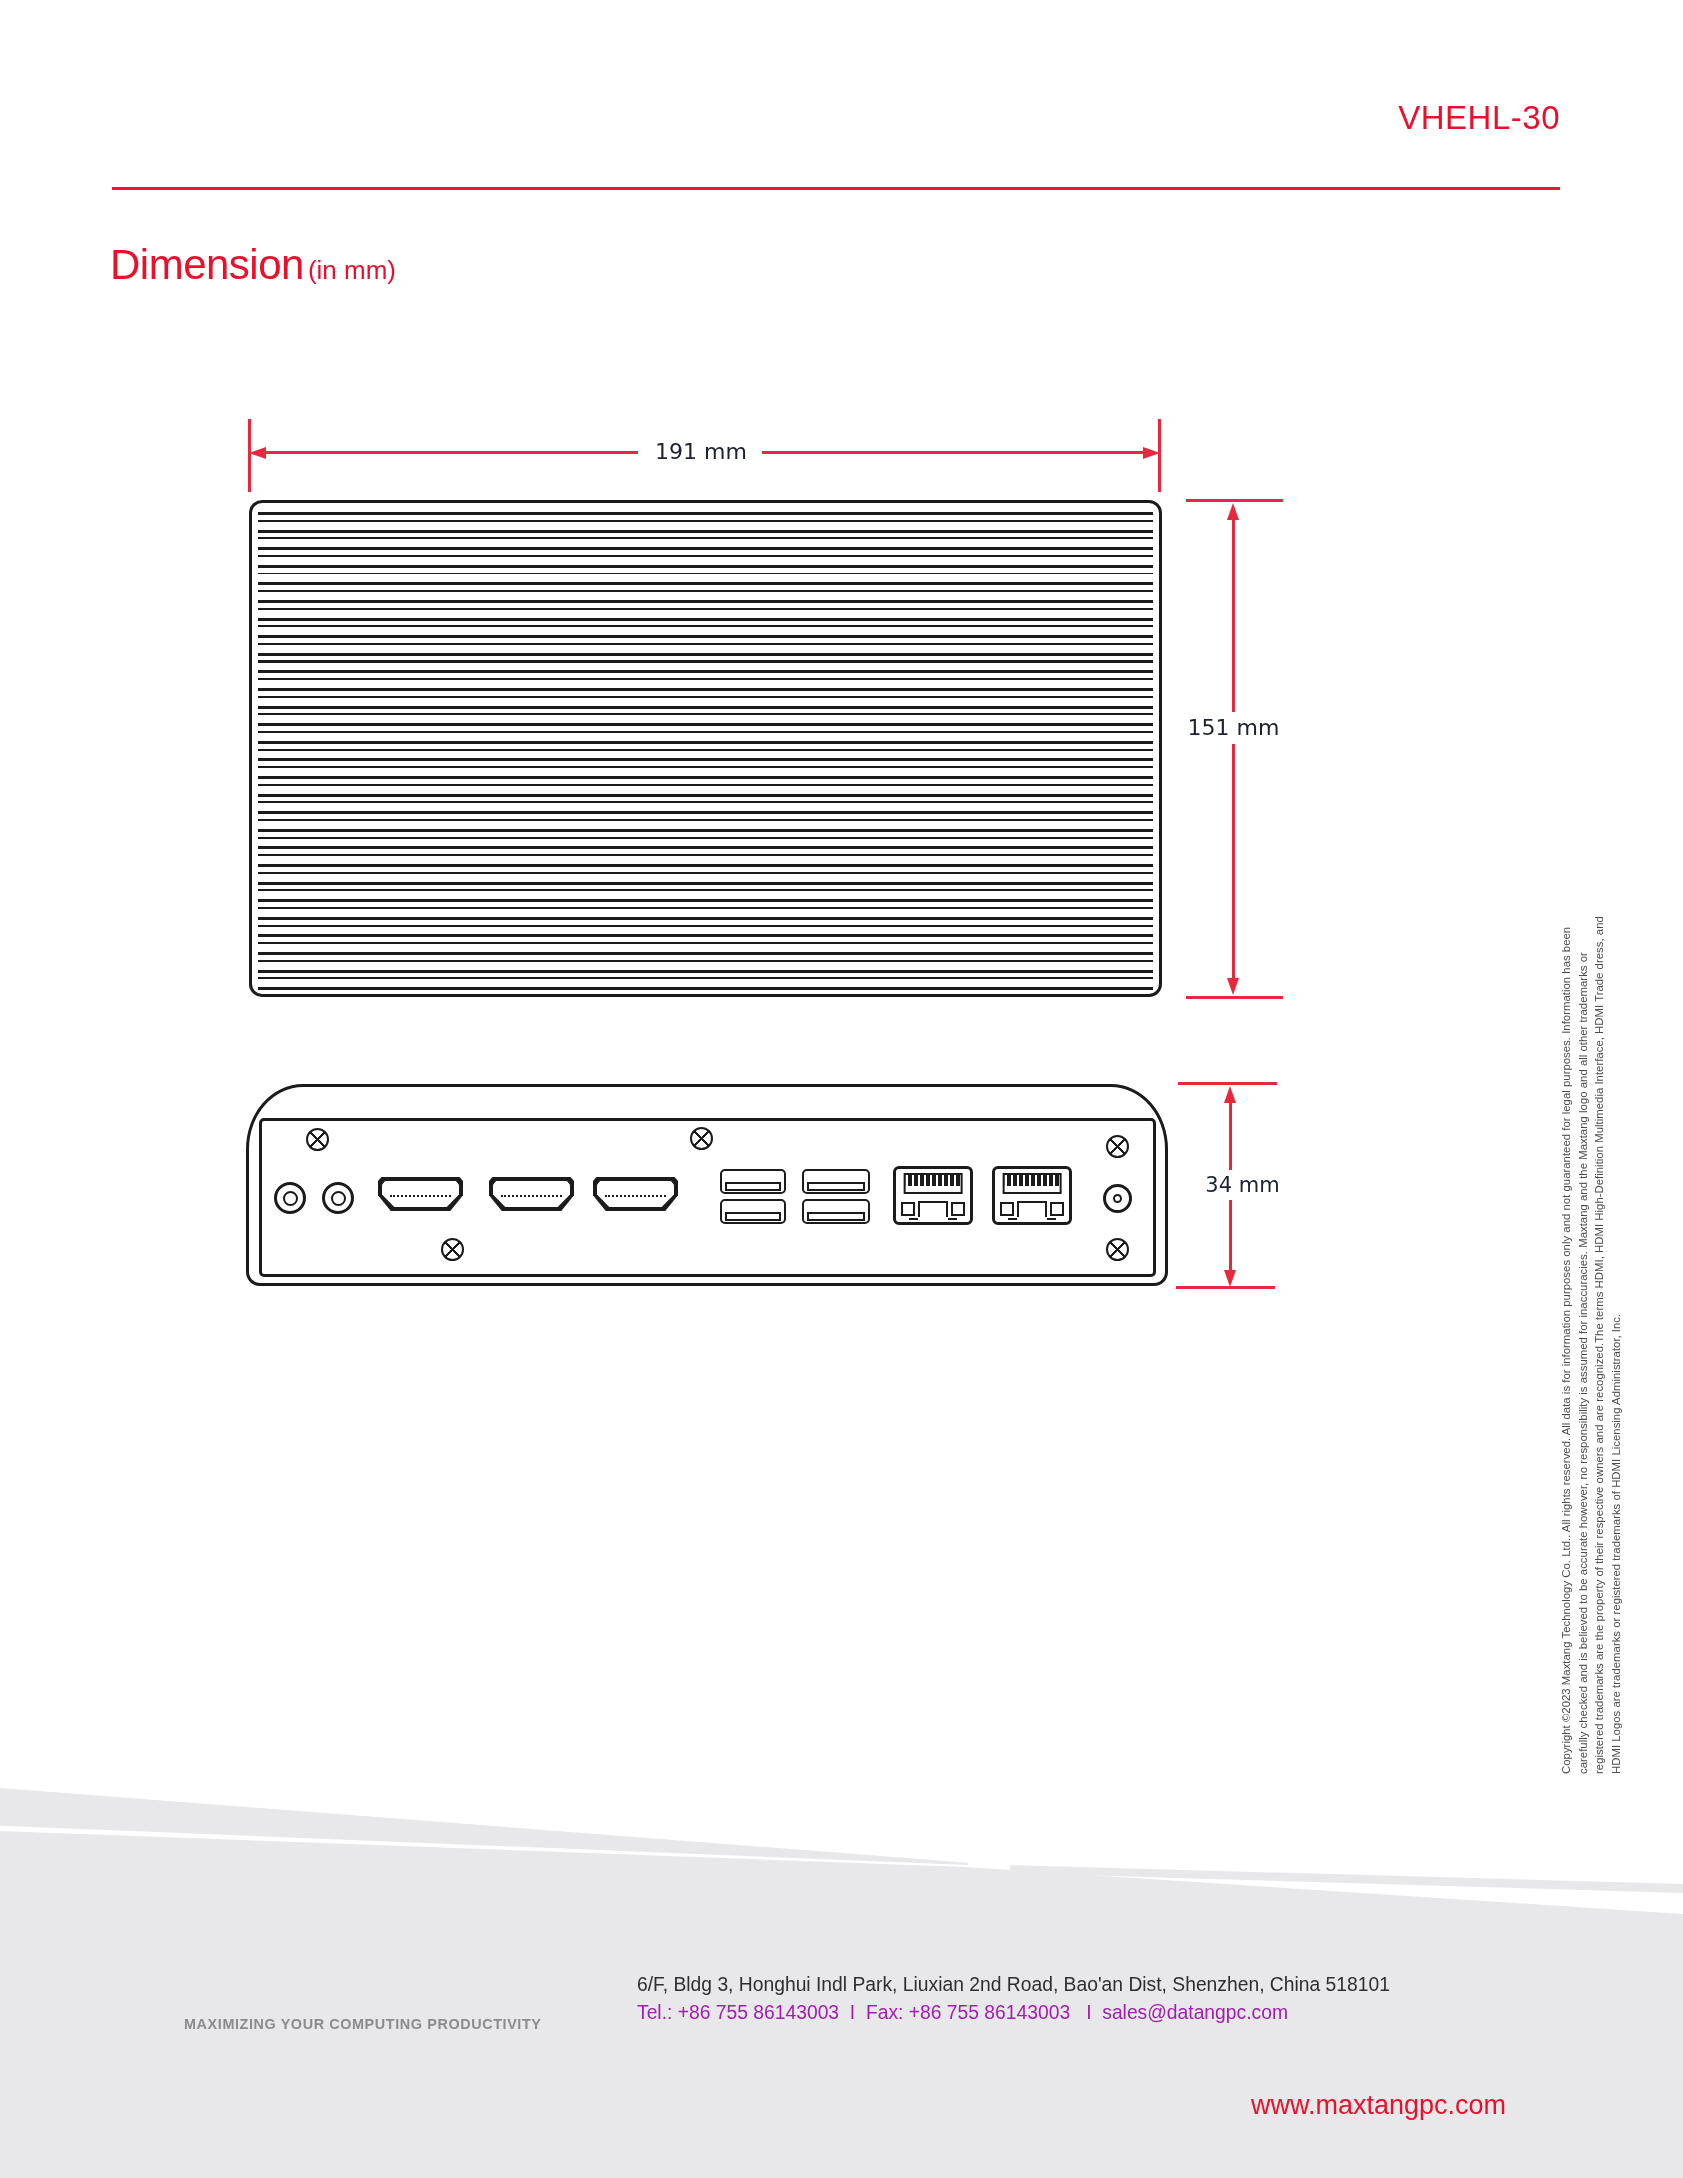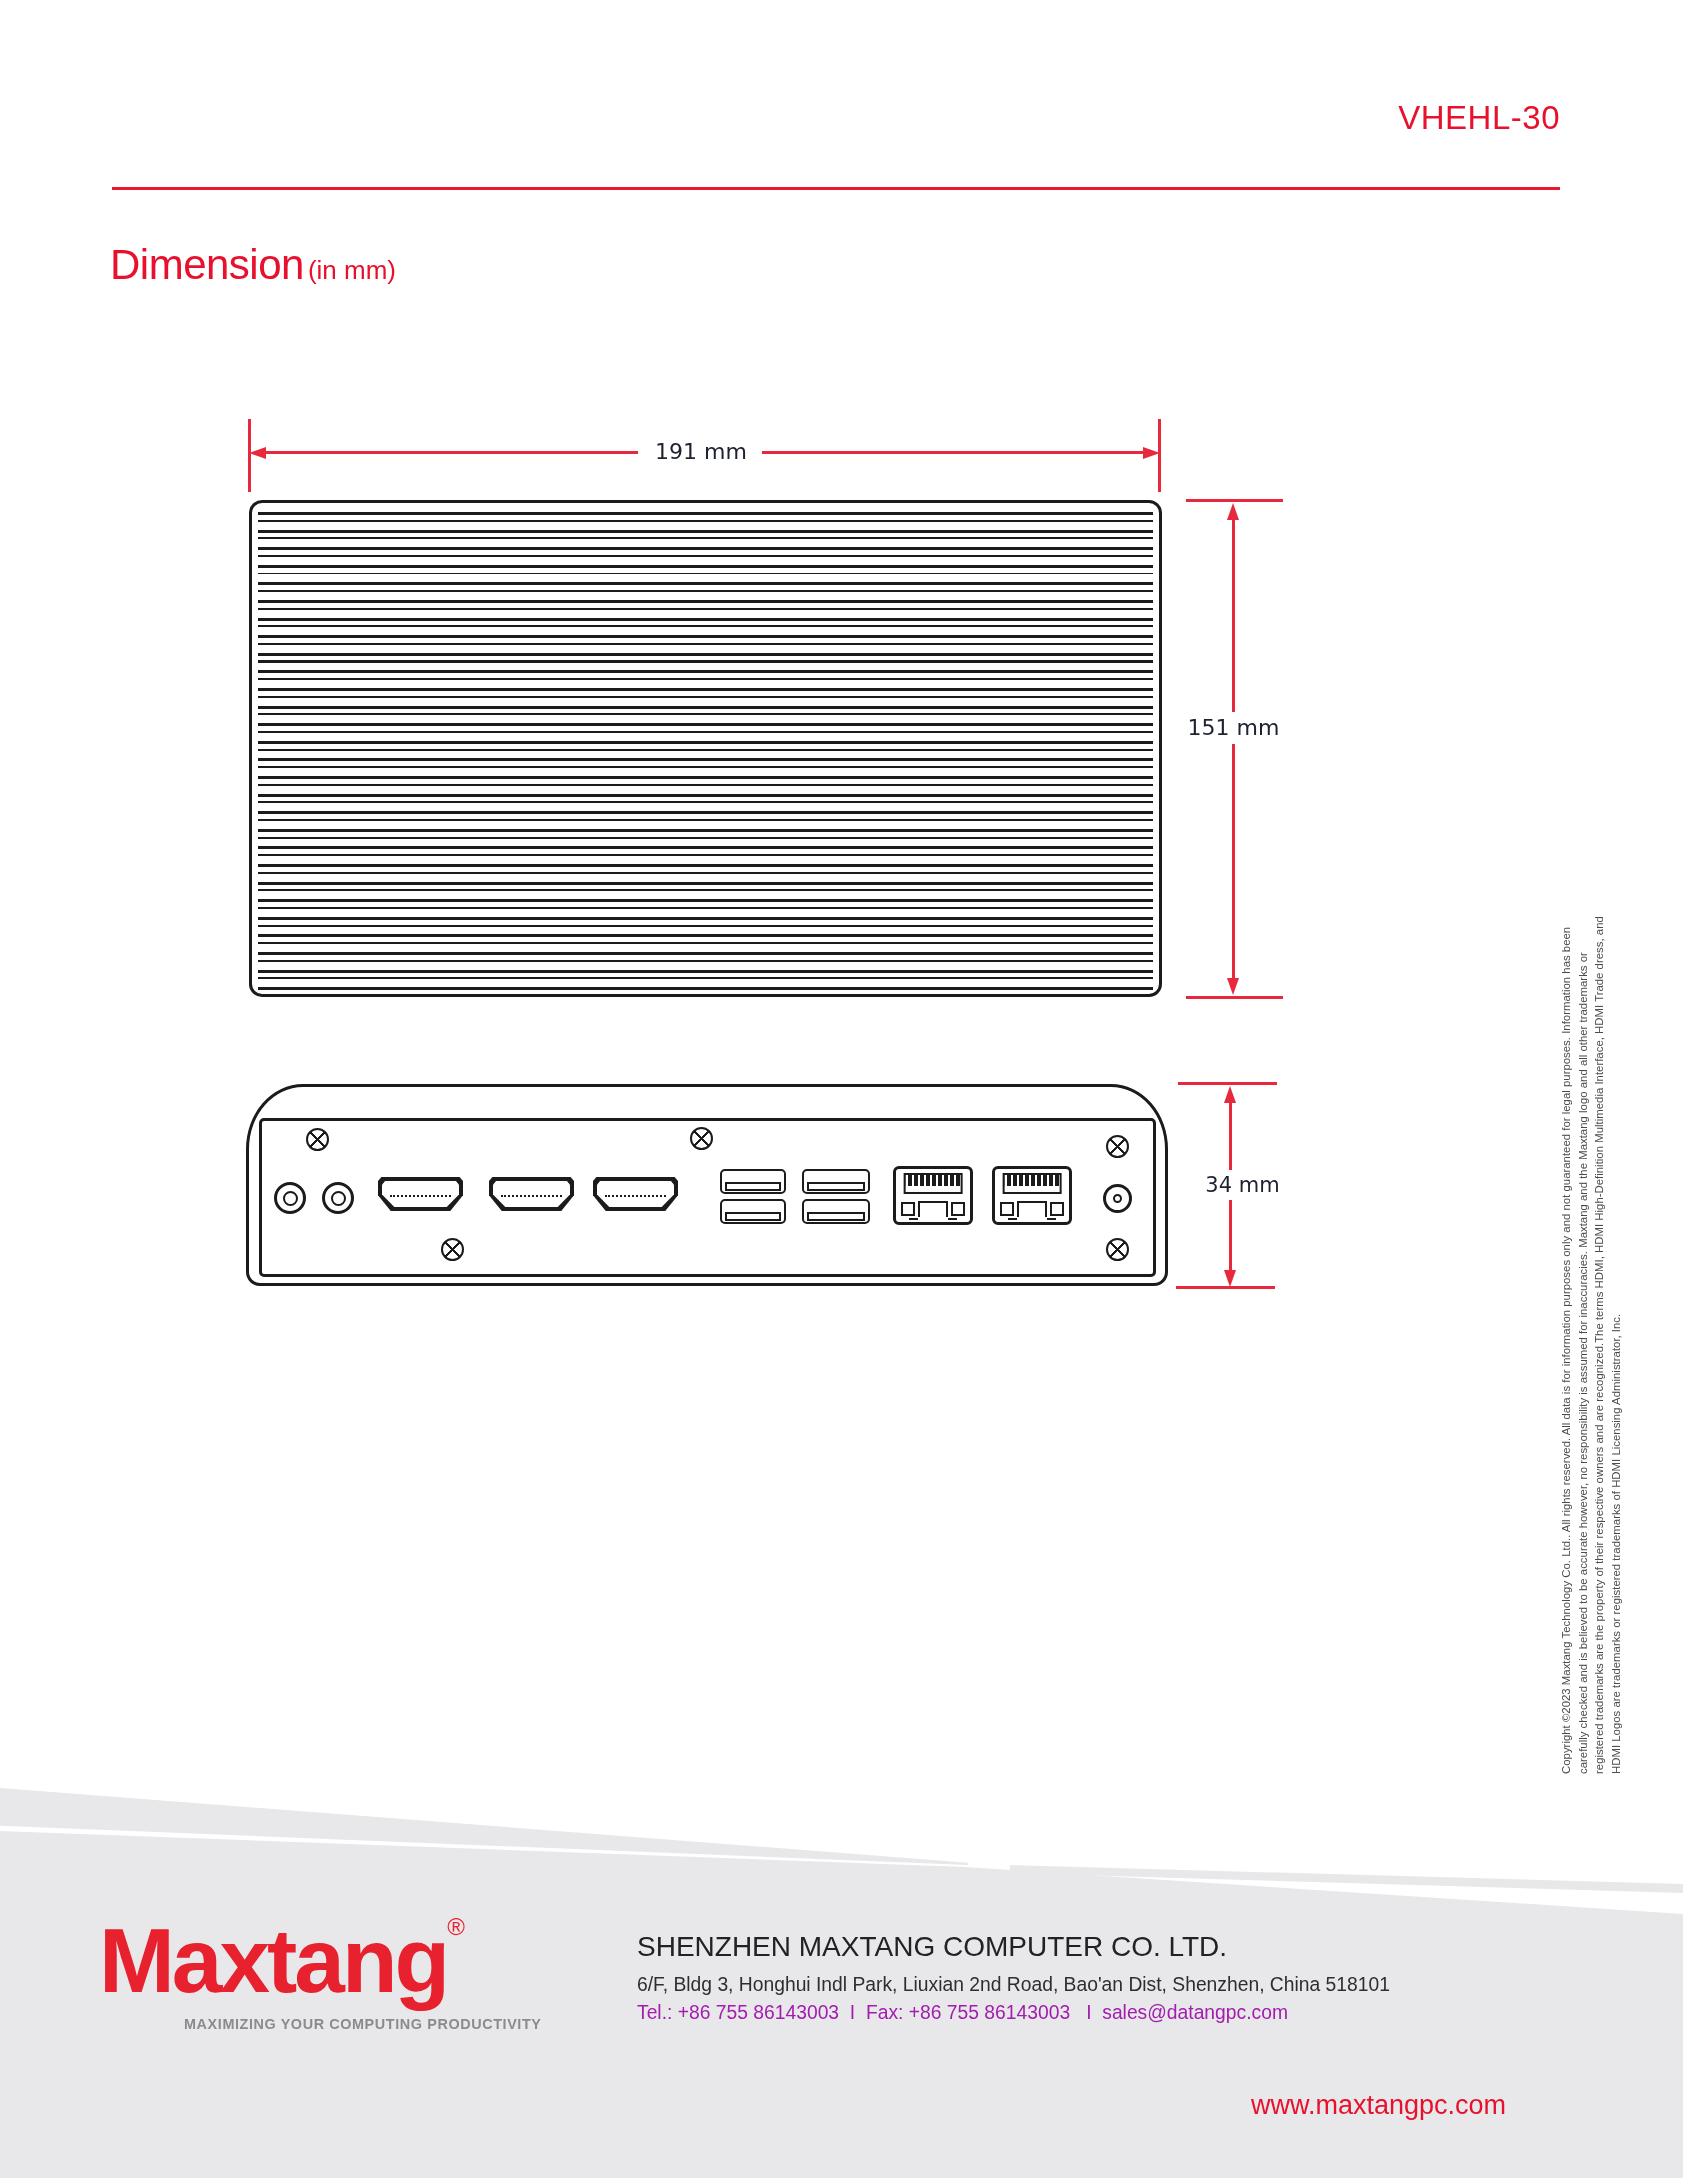--- a/index.html
+++ b/index.html
@@ -198,23 +198,21 @@
     <div>Copyright ©2023 Maxtang Technology Co. Ltd.. All rights reserved. All data is for information purposes only and not guaranteed for legal purposes. Information has been</div>
     <div>carefully checked and is believed to be accurate however, no responsibility is assumed for inaccuracies. Maxtang and the Maxtang logo and all other trademarks or</div>
     <div>registered trademarks are the property of their respective owners and are recognized.The terms HDMI, HDMI High-Definition Multimedia Interface, HDMI Trade dress, and</div>
     <div>HDMI Logos are trademarks or registered trademarks of HDMI Licensing Administrator, Inc.</div>
   </div>
 
   <div class="abs f-wedge"></div>
   <div class="abs f-main"></div>
   <div class="abs f-strip"></div>
 
-  <div class="abs logo"><span>Maxtang</span><sup>®</sup></div>
   <div class="abs tagline">MAXIMIZING YOUR COMPUTING PRODUCTIVITY</div>
 
-  <div class="abs company">SHENZHEN MAXTANG COMPUTER CO. LTD.</div>
   <div class="abs addr">6/F, Bldg 3, Honghui Indl Park, Liuxian 2nd Road, Bao'an Dist, Shenzhen, China 518101</div>
   <div class="abs contacts pre">Tel.: +86 755 86143003  I  Fax: +86 755 86143003   I  sales@datangpc.com</div>
 
   <div class="abs website">www.maxtangpc.com</div>
 
 </div>
 
 
 </body></html>

